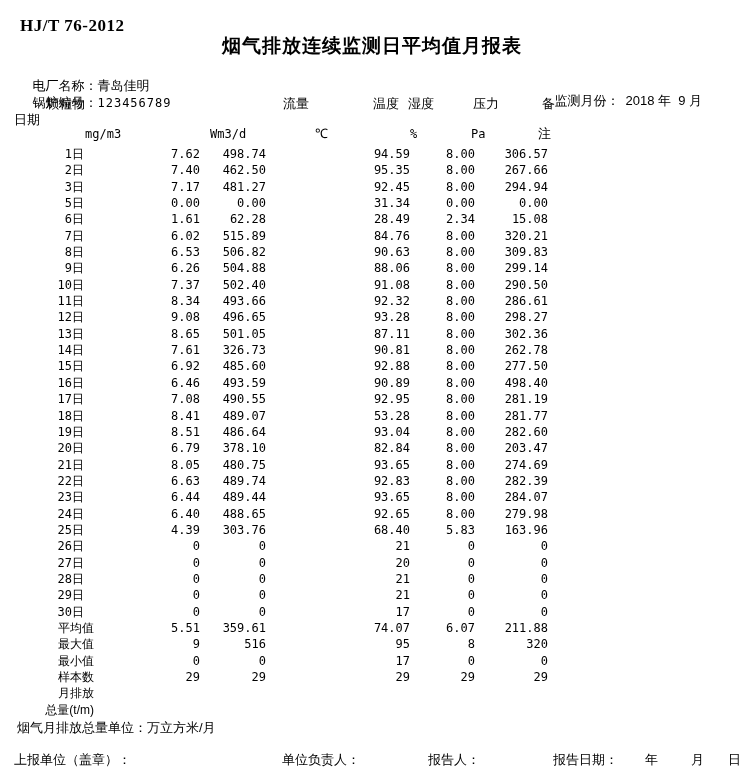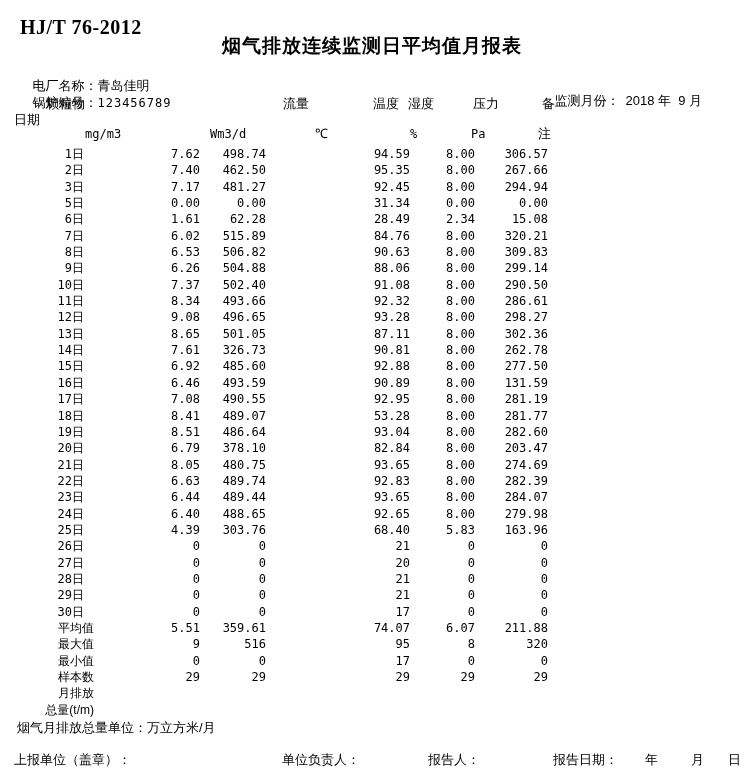--- a/index.html
+++ b/index.html
@@ -5,21 +5,21 @@
   html,body { margin:0; padding:0; background:#fff; }
   .page {
     position:relative; width:744px; height:777px; background:#ffffff;
     color:#000; font-family:"Liberation Sans", sans-serif; overflow:hidden;
   }
   .abs { position:absolute; white-space:pre; }
   .cjk { font-size:13px; line-height:15px; }
   .mono { font-family:"DejaVu Sans Mono", monospace; font-size:12px; }
   .standard-code {
     left:20px; top:16px; font-family:"Liberation Serif", serif;
-    font-weight:bold; font-size:20px; letter-spacing:0.5px;
+    font-weight:bold; font-size:17px; letter-spacing:0.5px;
   }
   .report-title {
     left:0; top:33px; width:744px; text-align:center;
     font-weight:bold; font-size:19px; letter-spacing:1px; white-space:pre;
   }
   .field-value.mono { letter-spacing:1px; }
   table.report {
     position:absolute; top:146px; left:0; width:744px;
     border-collapse:collapse; table-layout:fixed;
   }
@@ -222,21 +222,21 @@
           <td class="num">277.50</td>
           <td></td>
         </tr>
         <tr>
           <td class="num">16</td>
           <td class="day-suffix">日</td>
           <td class="num">6.46</td>
           <td class="num">493.59</td>
           <td class="num">90.89</td>
           <td class="num">8.00</td>
-          <td class="num">131.59</td>
+          <td class="num">498.40</td>
           <td></td>
         </tr>
         <tr>
           <td class="num">17</td>
           <td class="day-suffix">日</td>
           <td class="num">7.08</td>
           <td class="num">490.55</td>
           <td class="num">92.95</td>
           <td class="num">8.00</td>
           <td class="num">281.19</td>

